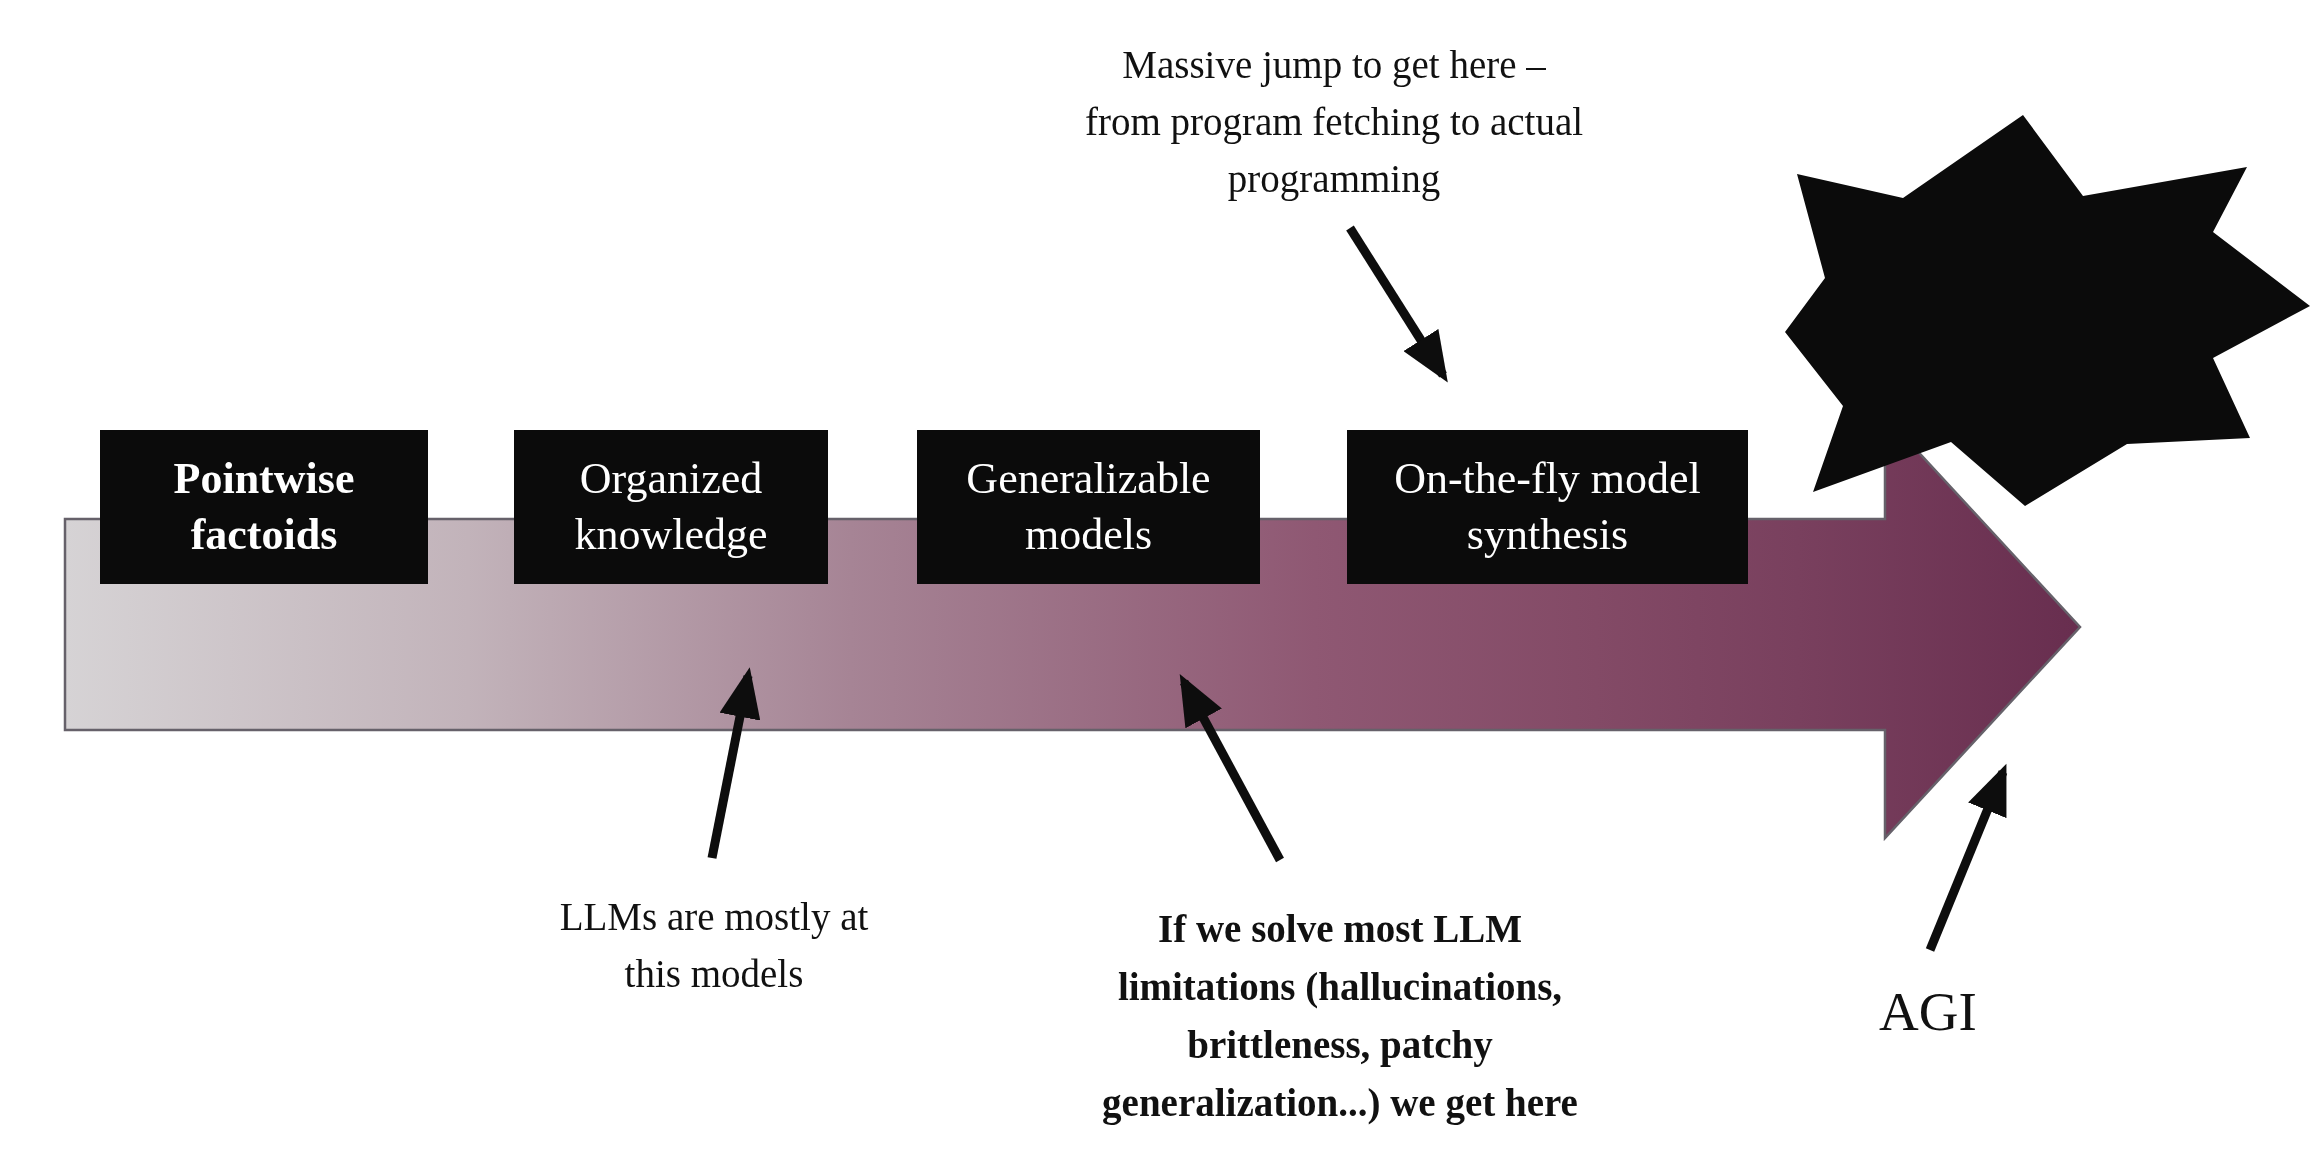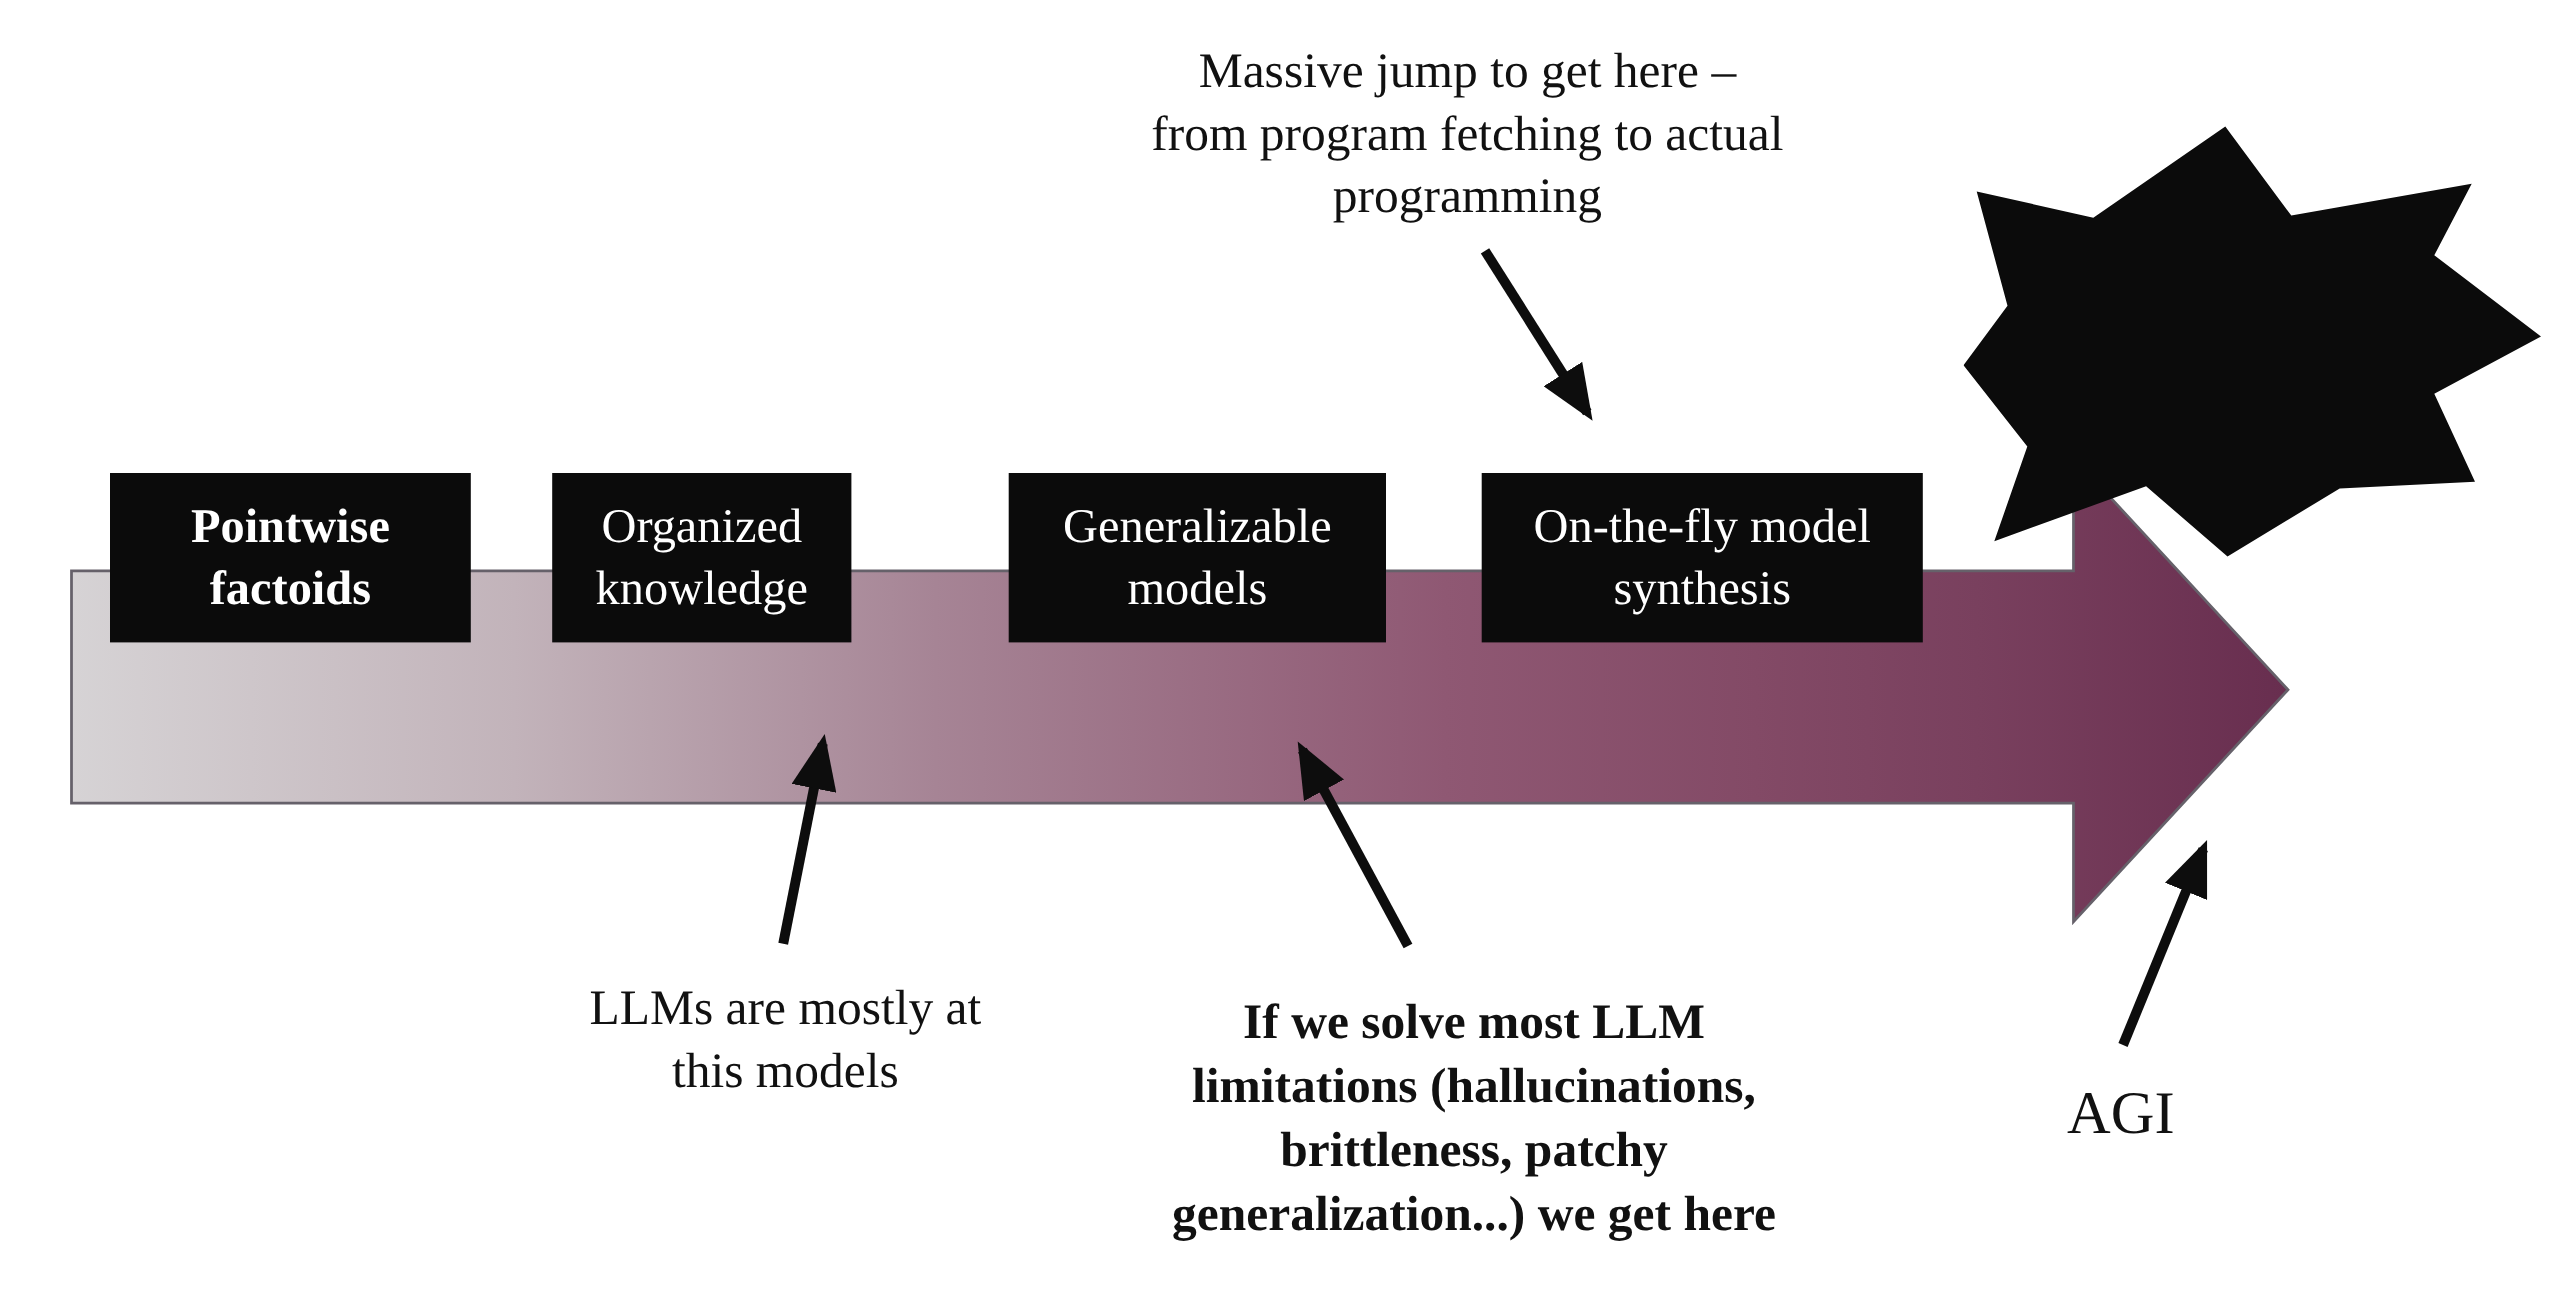--- a/index.html
+++ b/index.html
@@ -23,21 +23,21 @@
     justify-content: center;
     text-align: center;
     font-size: 44px;
     line-height: 56px;
   }
   .annotation {
     position: absolute;
     color: var(--annotation-text, #111111);
     text-align: center;
     white-space: pre-line;
-    font-size: 45px;
+    font-size: 39px;
     line-height: 57px;
   }
   .burst-label {
     position: absolute;
     color: var(--burst-text, #ffffff);
     text-align: center;
     white-space: pre-line;
     font-size: 44px;
     line-height: 56px;
   }
@@ -75,21 +75,21 @@
 
     <line class="ann-arrow" x1="1350" y1="228" x2="1443" y2="375" marker-end="url(#ah)"></line>
     <line class="ann-arrow" x1="712" y1="858" x2="748" y2="676" marker-end="url(#ah)"></line>
     <line class="ann-arrow" x1="1280" y1="860" x2="1184" y2="682" marker-end="url(#ah)"></line>
     <line class="ann-arrow" x1="1930" y1="950" x2="2003" y2="772" marker-end="url(#ah)"></line>
   </svg>
 
   <div class="stage-box" style="left:100px; top:430px; width:328px; height:154px;font-weight:bold;">
     <span>Pointwise factoids</span>
   </div>
-  <div class="stage-box" style="left:502px; top:430px; width:272px; height:154px;">
+  <div class="stage-box" style="left:514px; top:430px; width:314px; height:154px;">
     <span>Organized knowledge</span>
   </div>
   <div class="stage-box" style="left:917px; top:430px; width:343px; height:154px;justify-content:center;">
     <span>Generalizable models</span>
   </div>
   <div class="stage-box" style="left:1347px; top:430px; width:401px; height:154px;">
     <span>On-the-fly model synthesis</span>
   </div>
 
   <svg class="layer" style="left:1785px; top:110px;" width="530" height="400" viewBox="0 0 530 400">

